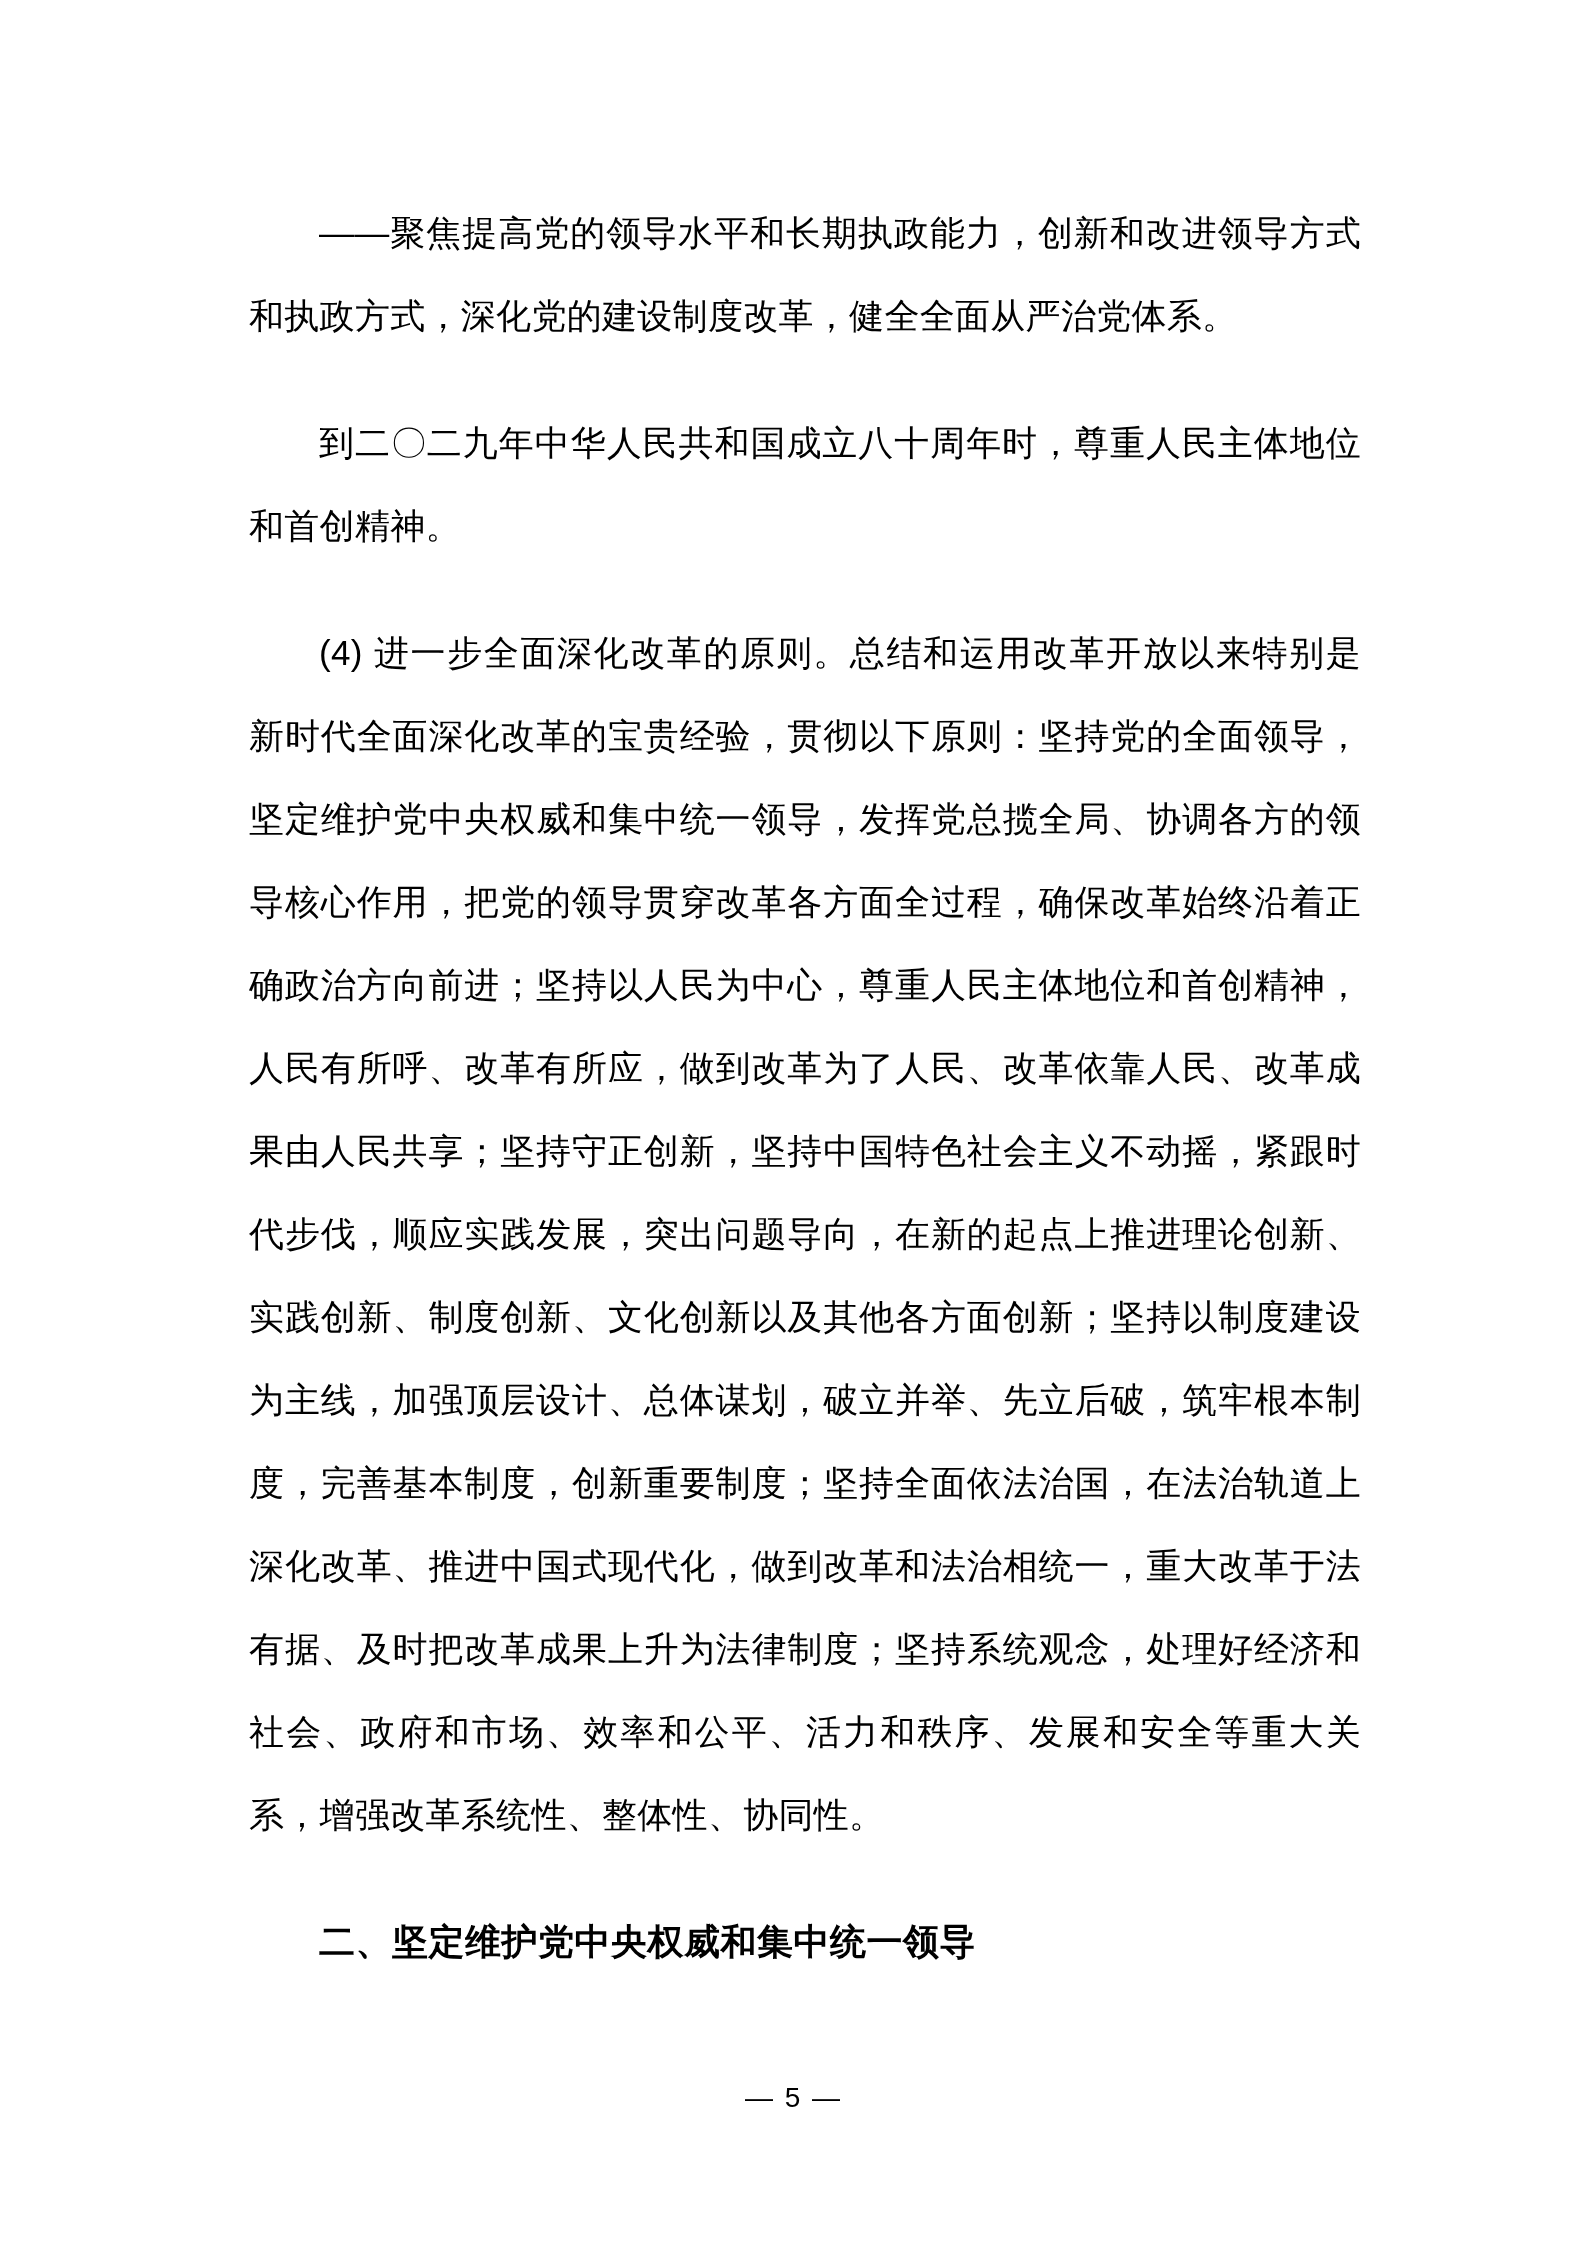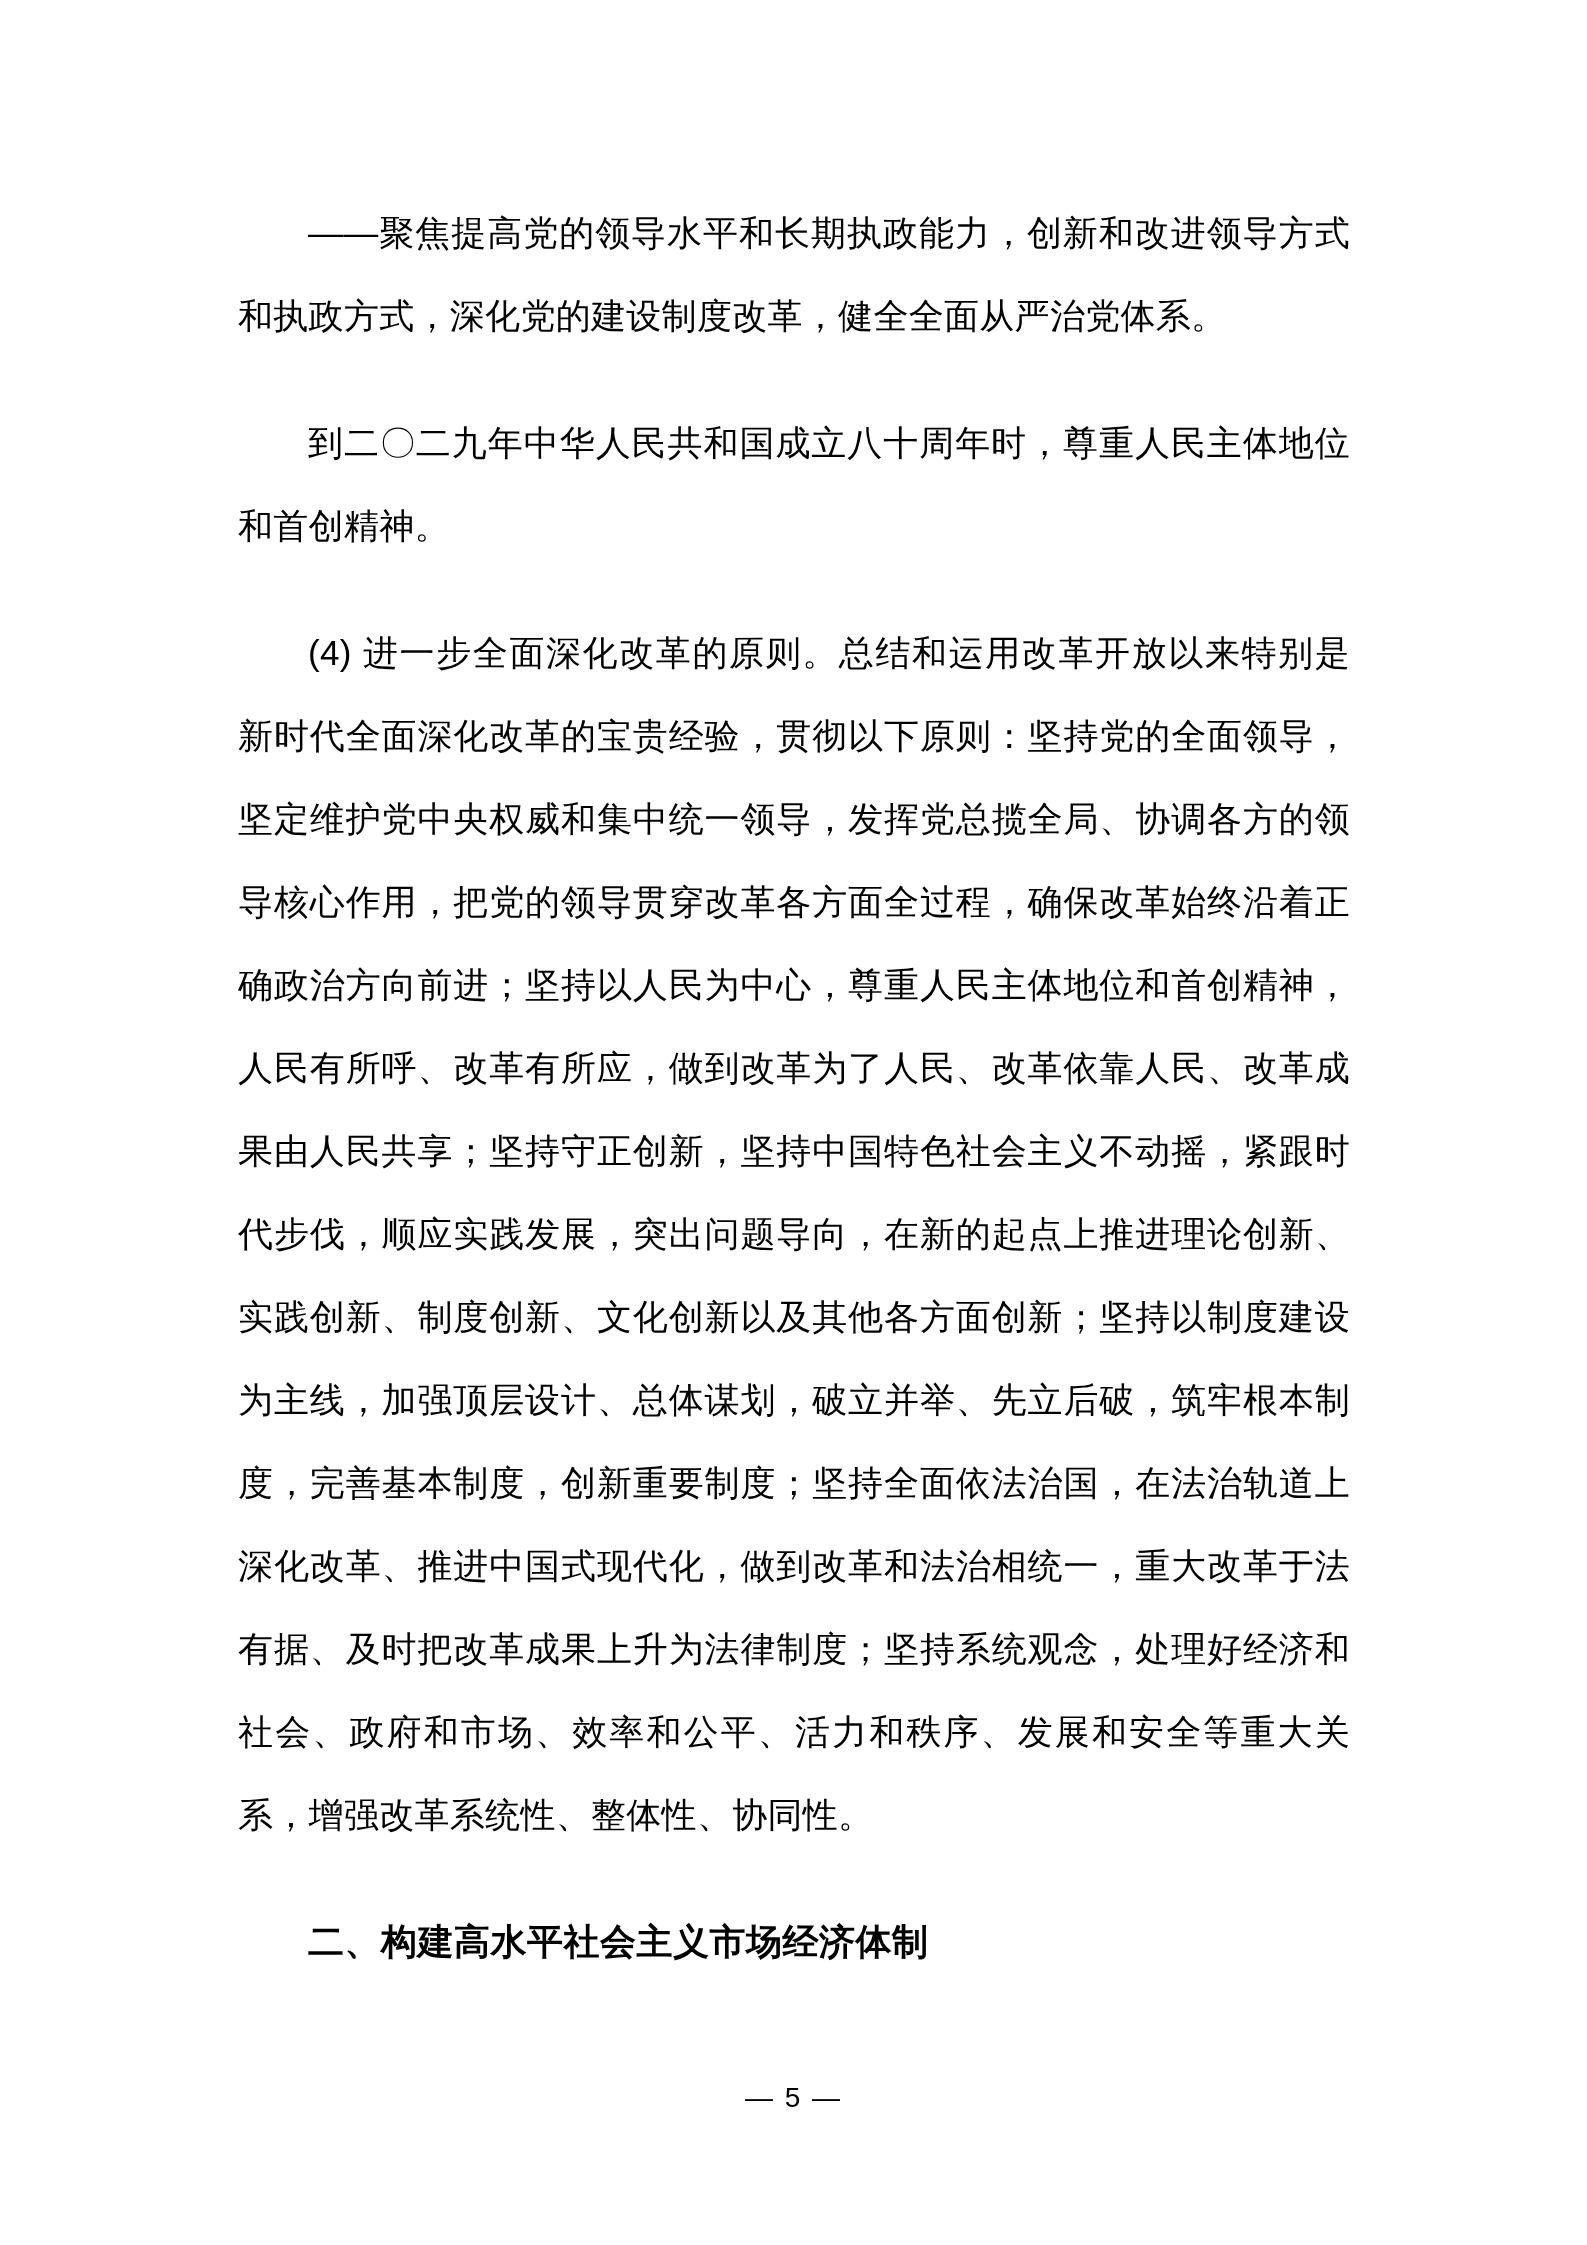--- a/index.html
+++ b/index.html
@@ -11,21 +11,21 @@
     position: relative;
     width: 1587px;
     height: 2245px;
     background: #ffffff;
     color: #000000;
     font-family: "Liberation Sans", sans-serif;
     overflow: hidden;
   }
   .content {
     position: absolute;
-    left: 238px;
+    left: 249px;
     top: 191px;
     width: 1112px;
   }
   .para {
     margin: 0 0 44px 0;
     font-size: 35px;
     line-height: 83px;
     letter-spacing: 0.3px;
     text-align: justify;
     text-indent: 70px;
@@ -52,16 +52,16 @@
   }
 </style>
 </head>
 <body>
 
 <div class="page">
   <div class="content">
     <p class="para">——聚焦提高党的领导水平和长期执政能力，创新和改进领导方式和执政方式，深化党的建设制度改革，健全全面从严治党体系。</p>
     <p class="para">到二〇二九年中华人民共和国成立八十周年时，尊重人民主体地位和首创精神。</p>
     <p class="para">(4) 进一步全面深化改革的原则。总结和运用改革开放以来特别是新时代全面深化改革的宝贵经验，贯彻以下原则：坚持党的全面领导，坚定维护党中央权威和集中统一领导，发挥党总揽全局、协调各方的领导核心作用，把党的领导贯穿改革各方面全过程，确保改革始终沿着正确政治方向前进；坚持以人民为中心，尊重人民主体地位和首创精神，人民有所呼、改革有所应，做到改革为了人民、改革依靠人民、改革成果由人民共享；坚持守正创新，坚持中国特色社会主义不动摇，紧跟时代步伐，顺应实践发展，突出问题导向，在新的起点上推进理论创新、实践创新、制度创新、文化创新以及其他各方面创新；坚持以制度建设为主线，加强顶层设计、总体谋划，破立并举、先立后破，筑牢根本制度，完善基本制度，创新重要制度；坚持全面依法治国，在法治轨道上深化改革、推进中国式现代化，做到改革和法治相统一，重大改革于法有据、及时把改革成果上升为法律制度；坚持系统观念，处理好经济和社会、政府和市场、效率和公平、活力和秩序、发展和安全等重大关系，增强改革系统性、整体性、协同性。</p>
-    <h2 class="section-heading">二、构建高水平社会主义市场经济体制</h2>
+    <h2 class="section-heading">二、坚定维护党中央权威和集中统一领导</h2>
   </div>
   <div class="page-number">— 5 —</div>
 </div>
 
 </body></html>

